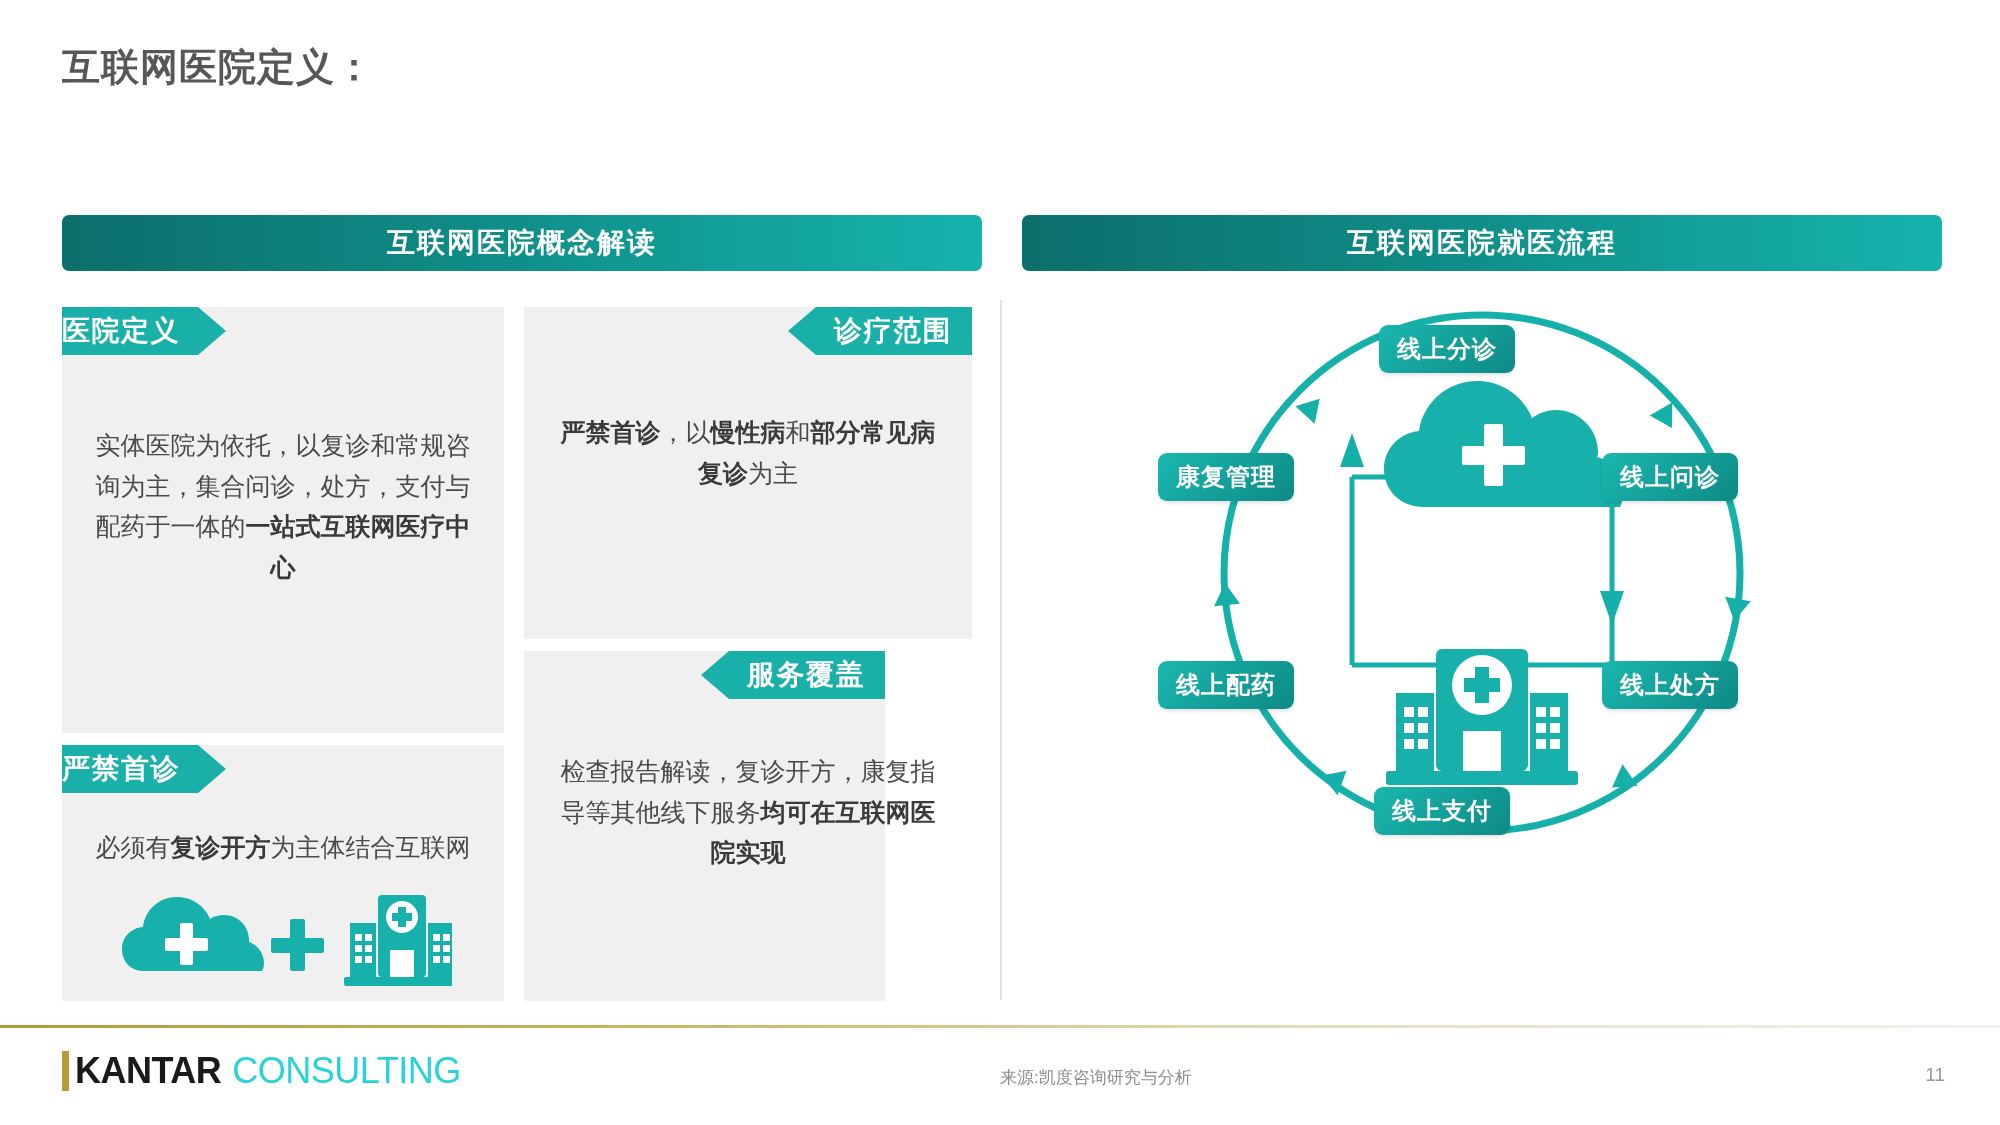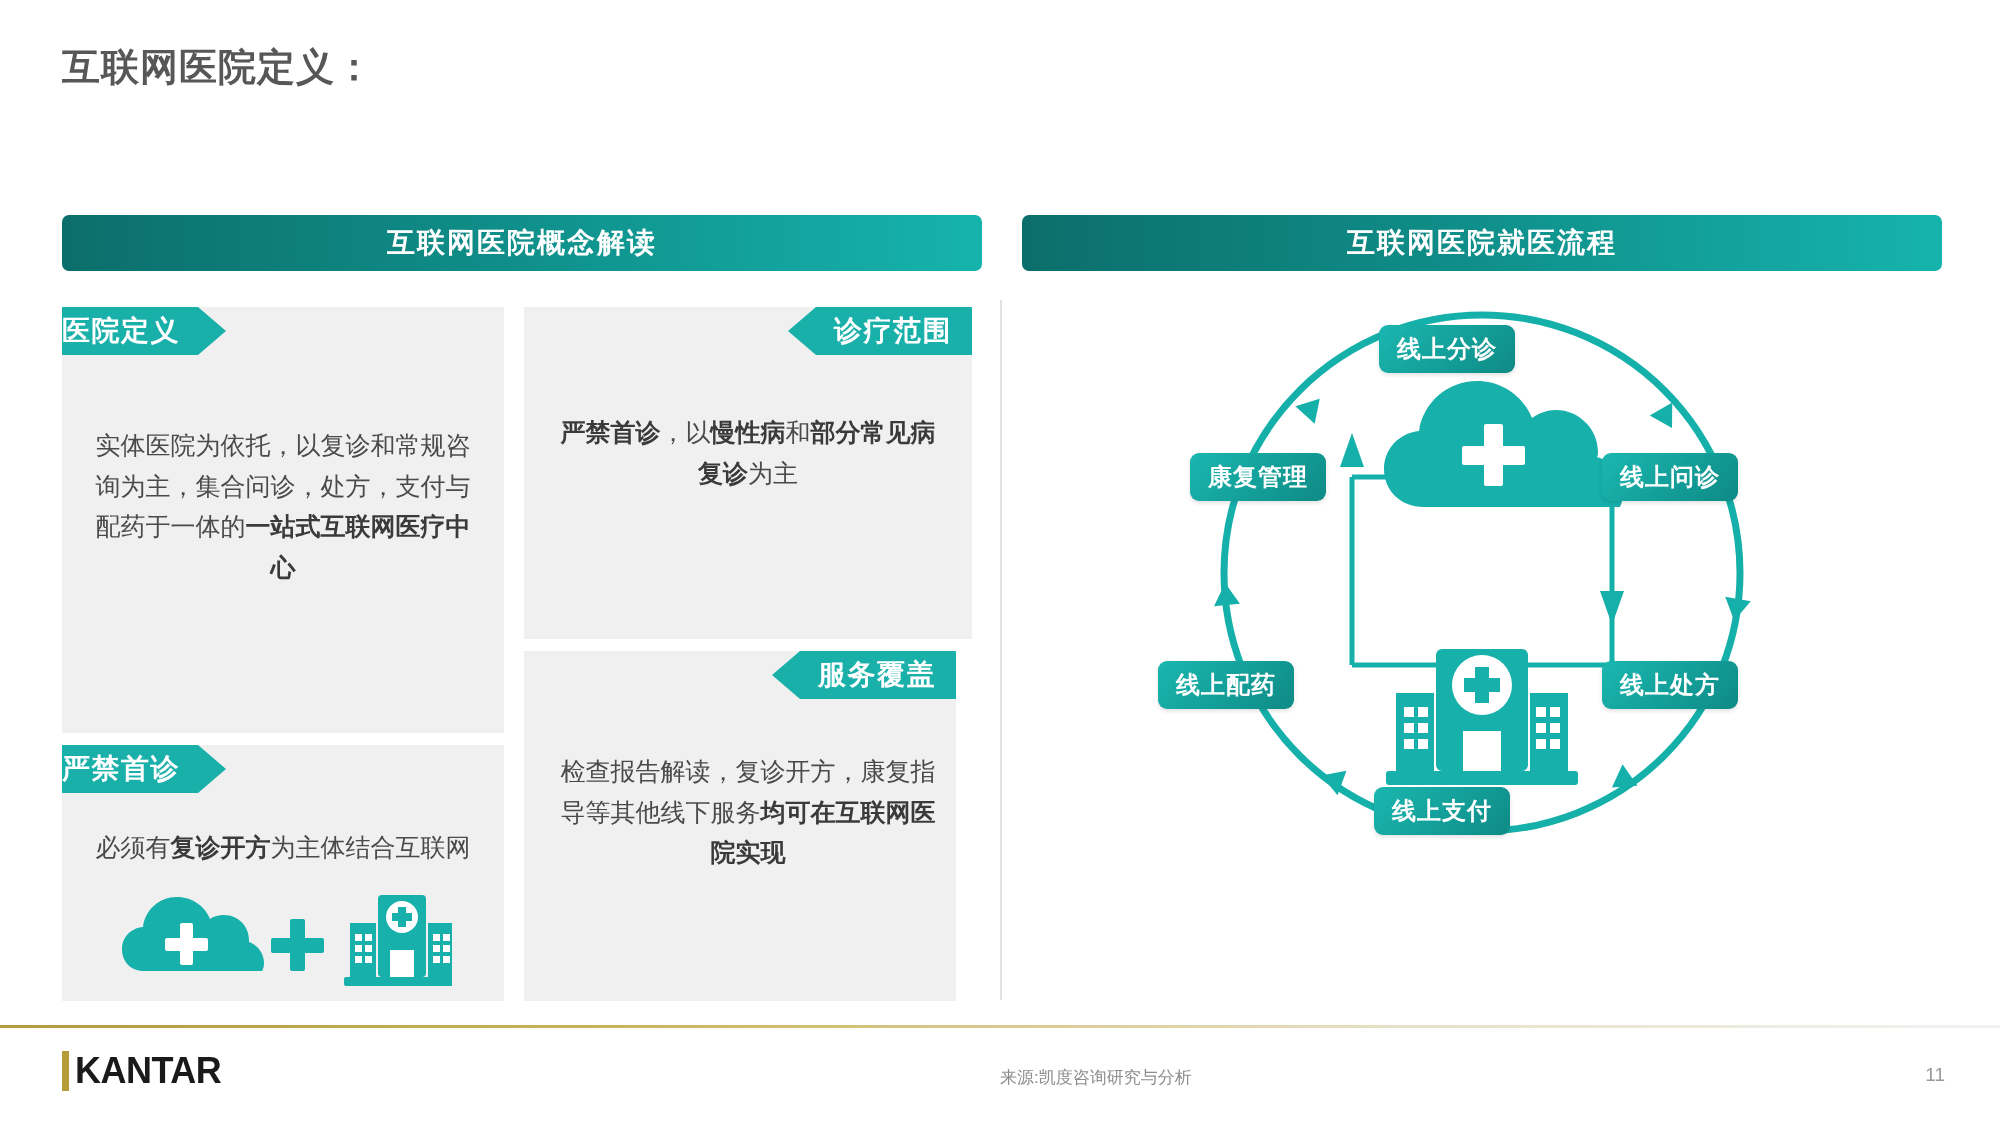--- a/index.html
+++ b/index.html
@@ -35,21 +35,21 @@
     color:#ffffff;font-size:28px;font-weight:bold;letter-spacing:2px;
   }
 
   
   .card{
     position:absolute;background:#f0f0f0;
   }
   .card-def   {left:0;  top:92px;  width:442px;height:426px;}
   .card-form  {left:0;  top:530px; width:442px;height:256px;}
   .card-scope {left:462px;top:92px; width:448px;height:332px;}
-  .card-cover {left:462px;top:436px;width:432px;height:350px;}
+  .card-cover {left:462px;top:436px;width:361px;height:350px;}
 
   
   .tag{
     position:absolute;height:48px;background:#19b0aa;
     display:flex;align-items:center;color:#ffffff;
     font-size:28px;font-weight:bold;letter-spacing:1.5px;
   }
   .tag.left{
     left:0;top:0;padding-right:46px;
     clip-path:polygon(0 0, calc(100% - 28px) 0, 100% 50%, calc(100% - 28px) 100%, 0 100%);
@@ -83,21 +83,21 @@
     color:#ffffff;font-size:24px;font-weight:bold;letter-spacing:1px;
     background:linear-gradient(135deg,#1ab7b0 0%,#0e8a85 100%);
     box-shadow:0 2px 4px rgba(0,0,0,.12);
     white-space:nowrap;padding:0 18px;
   }
   .n-triage  {left:357px;top:30px;}
   .n-consult {left:580px;top:158px;}
   .n-rx      {left:580px;top:366px;}
   .n-pay     {left:352px;top:492px;}
   .n-disp    {left:136px;top:366px;}
-  .n-rehab   {left:136px;top:158px;margin-left:32px;}
+  .n-rehab   {left:136px;top:158px;}
 
   
   .footer-rule{
     position:absolute;left:0;top:1025px;width:2000px;height:3px;
     background:linear-gradient(90deg,#b49a3f 0%,#c9b25a 30%,#e7e0c5 70%,#f2f2f2 100%);
   }
   .logo{position:absolute;left:62px;top:1050px;display:flex;align-items:center;}
   .logo-bar{width:7px;height:40px;background:#b89c38;margin-right:6px;}
   .logo-kantar{
     font-size:36px;font-weight:bold;color:#1a1a1a;letter-spacing:-0.5px;
@@ -300,17 +300,18 @@
         <span>康复管理</span>
       </div>
     </div>
   </div>
 
   <div class="footer-rule"></div>
 
   <div class="logo">
     <div class="logo-bar"></div>
     <div class="logo-kantar">KANTAR</div>
+    <div class="logo-consulting">CONSULTING</div>
   </div>
 
   <div class="source">来源:凯度咨询研究与分析</div>
   <div class="page-num">11</div>
 </div>
 
 </body></html>

